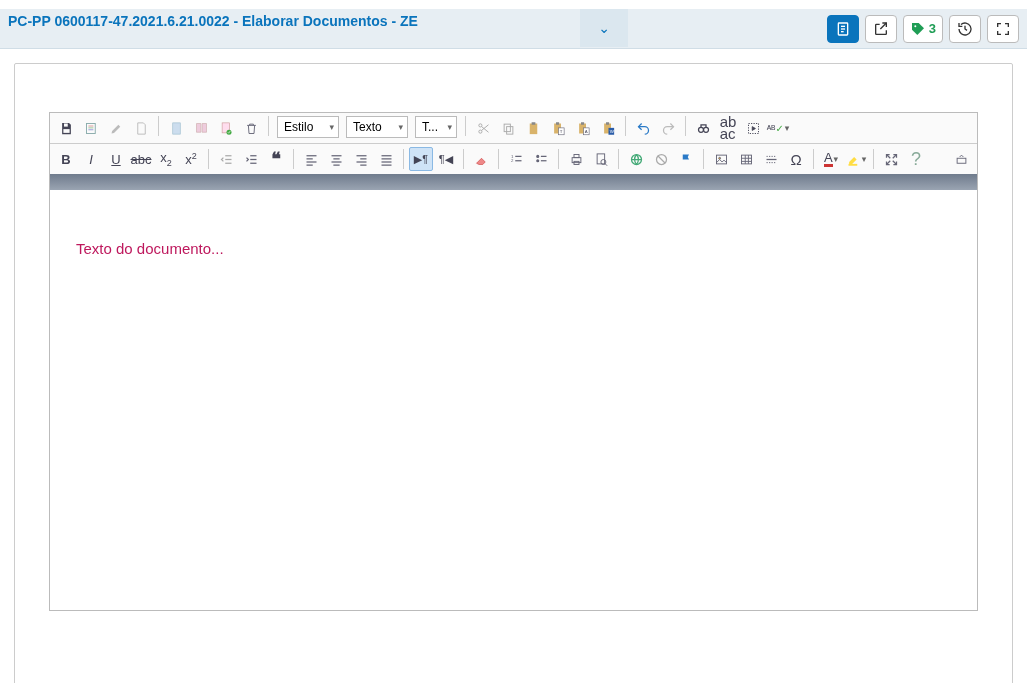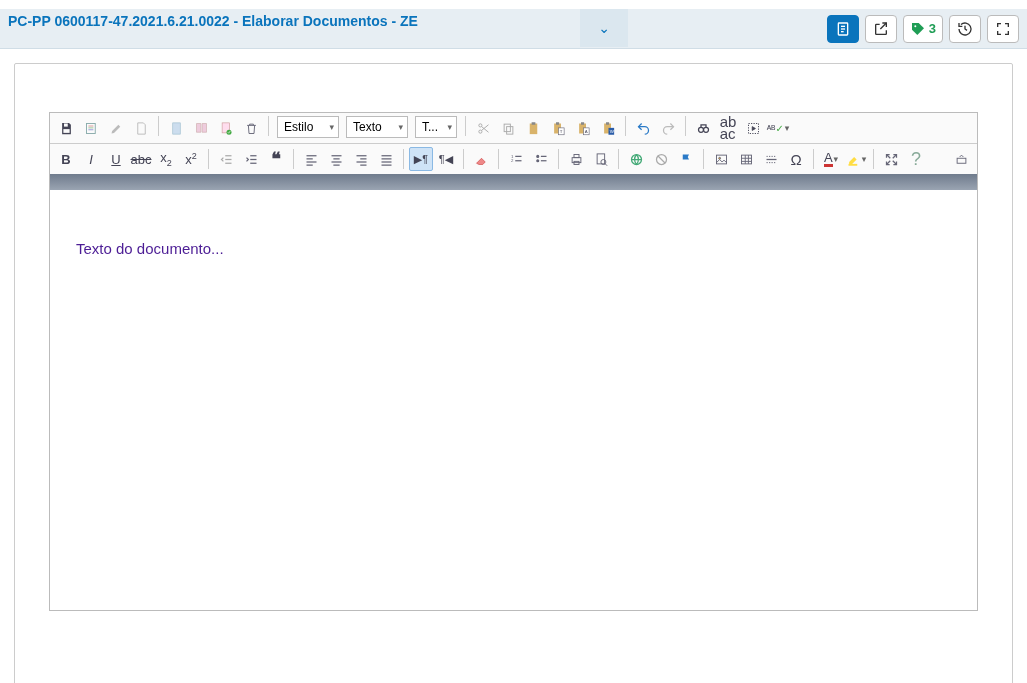--- a/index.html
+++ b/index.html
@@ -124,21 +124,21 @@
 .ck-body-band {
   height: 16px;
   background: linear-gradient(to bottom, #6f7b8c, #9aa4b2);
 }
 .ck-doc {
   background: #fff;
   padding: 50px 26px;
   min-height: 420px;
 }
 .placeholder {
-  color: #4c1d95;
+  color: #be185d;
   font-size: 15px;
 }
 .red { color: #d9534f; }
 .blue { color: #2a7ac7; }
 .bold { font-weight: bold; }
 .ital { font-style: italic; }
 .uline { text-decoration: underline; }
 .strike { text-decoration: line-through; justify-content: center; }
 .sub { font-size: 9px; }
 

